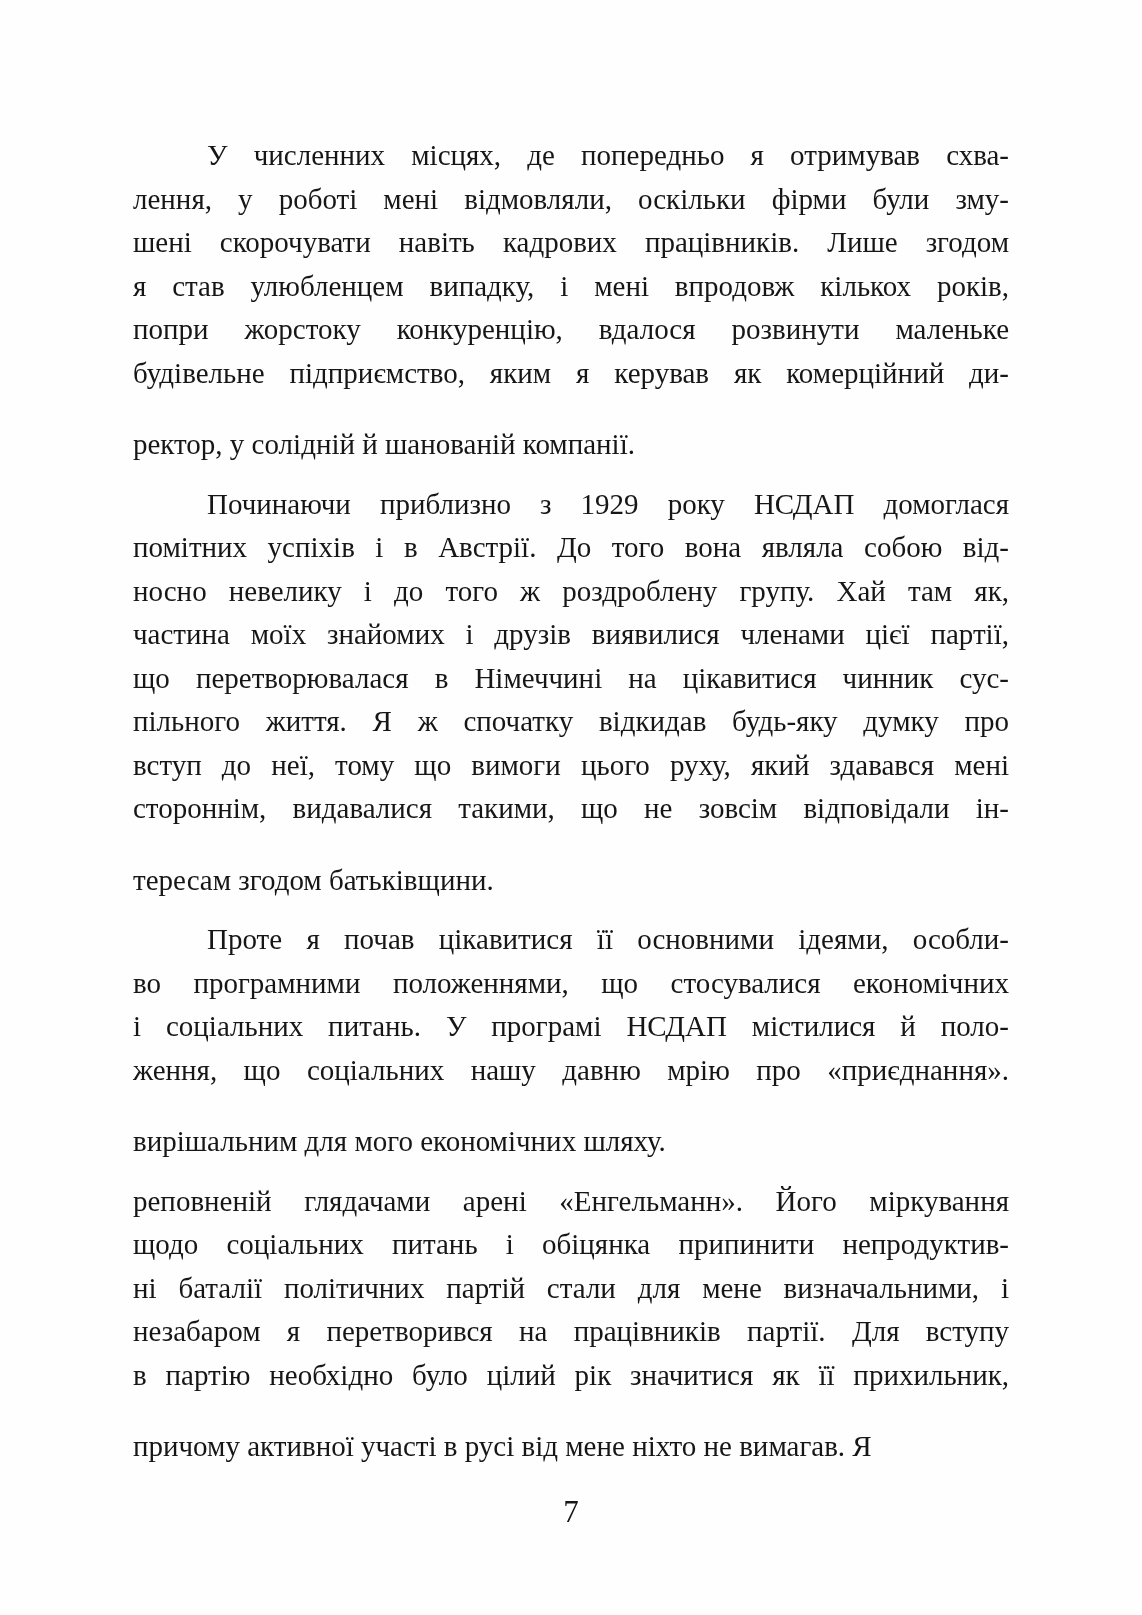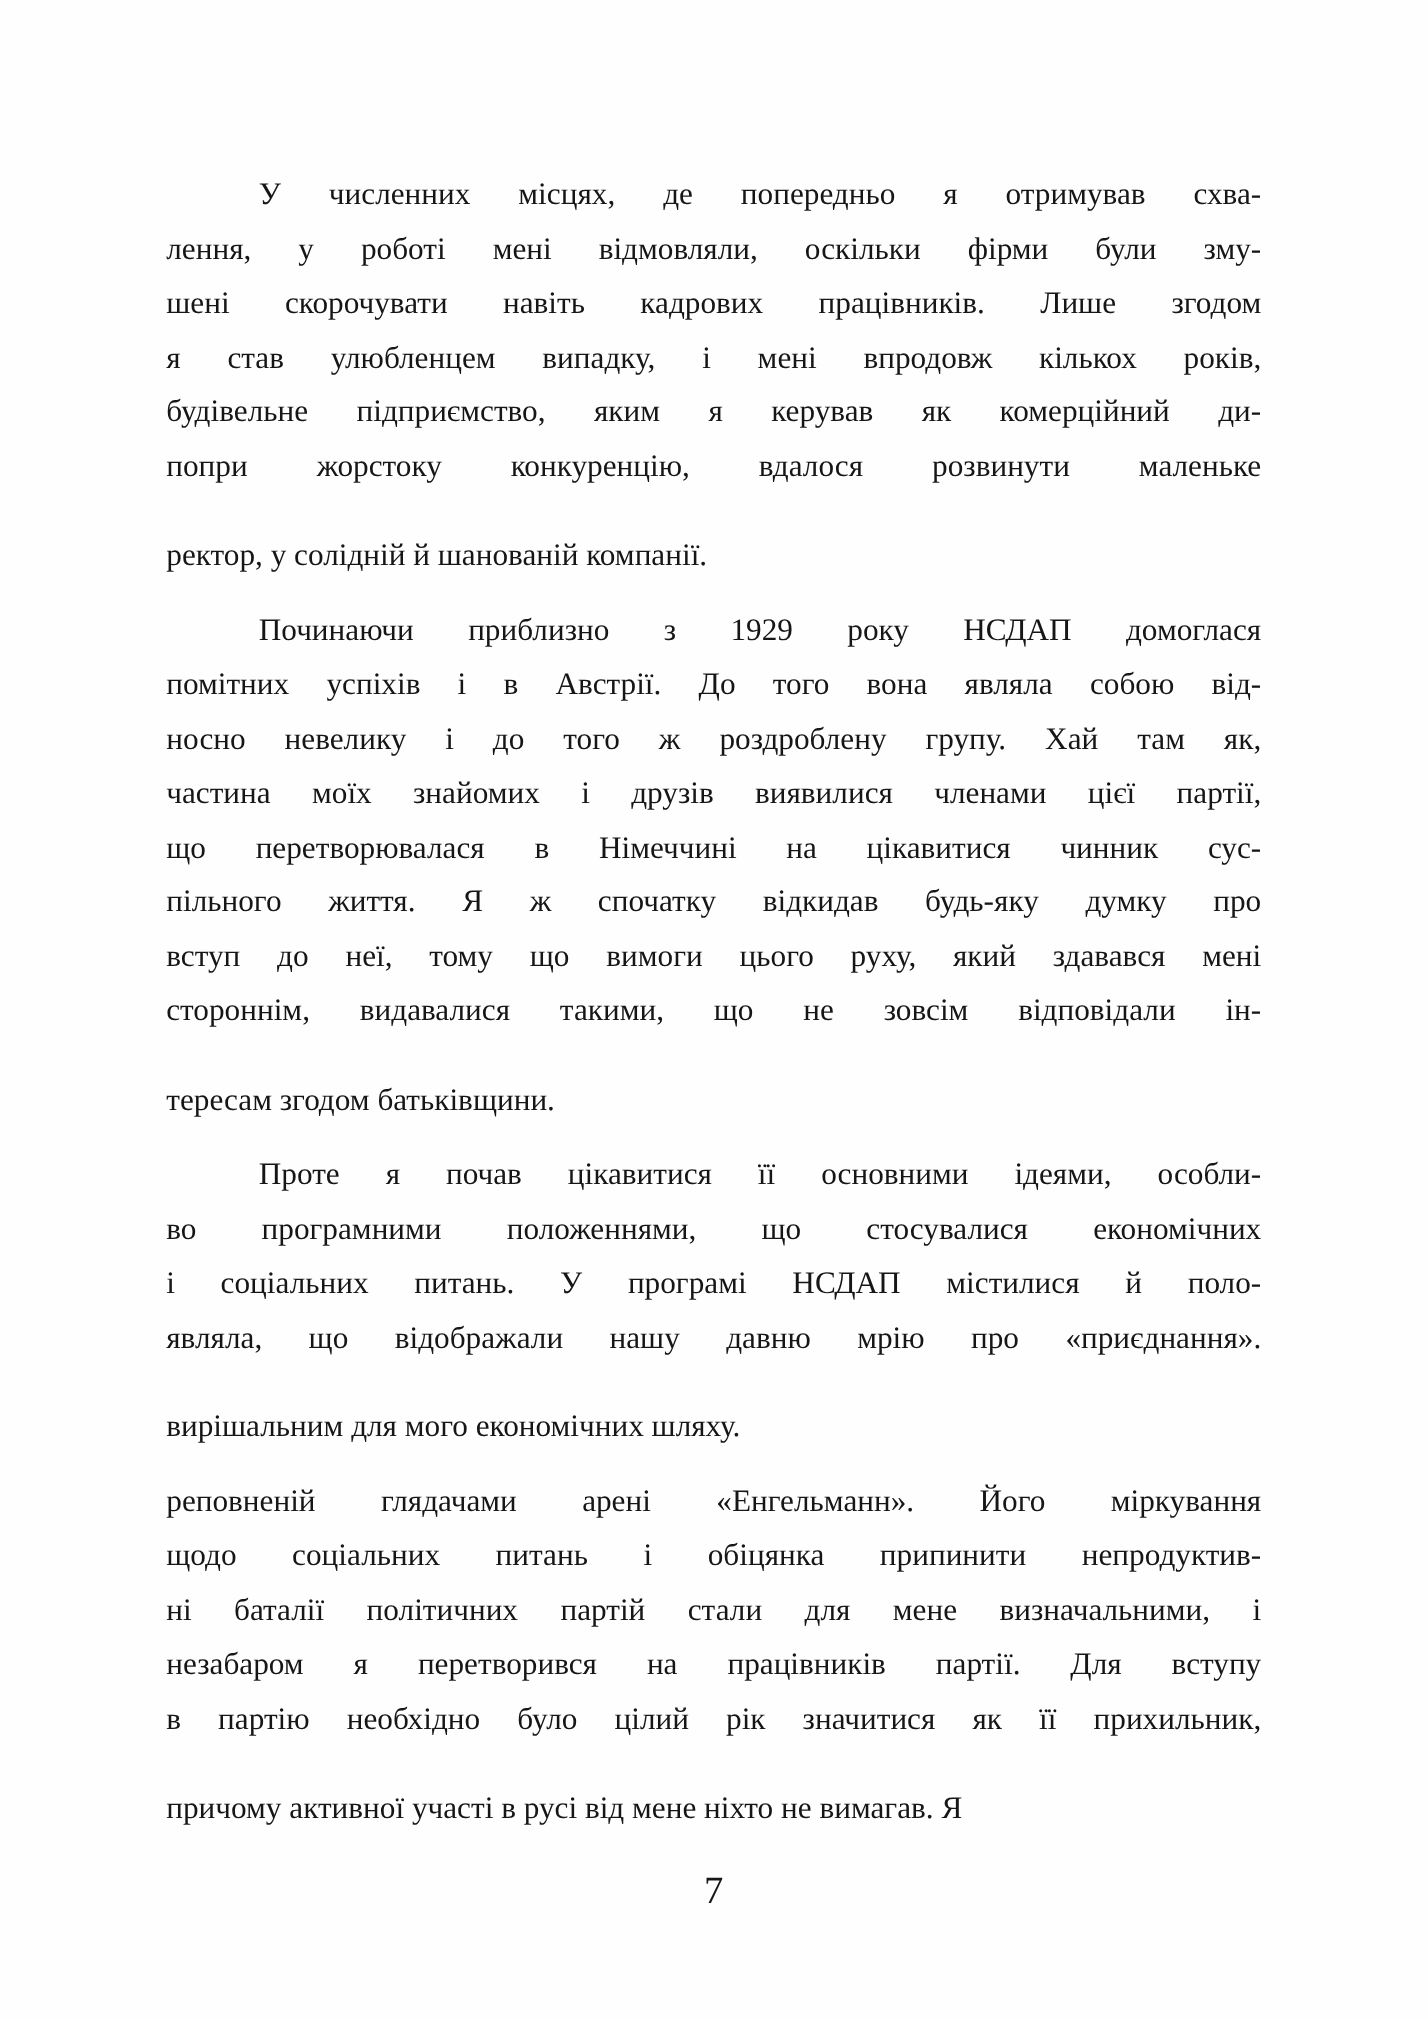--- a/index.html
+++ b/index.html
@@ -14,21 +14,21 @@
     background: #fefefe;
     overflow: hidden;
     font-family: "Liberation Serif", "DejaVu Serif", serif;
     color: #161616;
   }
   .text-block {
     position: absolute;
     left: 133px;
     top: 134px;
     width: 876px;
-    font-size: 25px;
+    font-size: 29px;
     line-height: 43.5px;
     text-align: justify;
   }
   .para {
     margin: 0 0 16px 0;
     padding: 0;
   }
   .line {
     text-align: justify;
     text-align-last: justify;
@@ -54,40 +54,40 @@
 </head>
 <body>
 
 <div class="page">
   <div class="text-block" id="text-block">
       <div class="para">
         <div class="line first">У численних місцях, де попередньо я отримував схва-</div>
         <div class="line">лення, у роботі мені відмовляли, оскільки фірми були зму-</div>
         <div class="line">шені скорочувати навіть кадрових працівників. Лише згодом</div>
         <div class="line">я став улюбленцем випадку, і мені впродовж кількох років,</div>
+        <div class="line">попри жорстоку конкуренцію, вдалося розвинути маленьке</div>
         <div class="line">будівельне підприємство, яким я керував як комерційний ди-</div>
-        <div class="line">попри жорстоку конкуренцію, вдалося розвинути маленьке</div>
         <div class="line last">ректор, у солідній й шанованій компанії.</div>
       </div>
       <div class="para">
         <div class="line first">Починаючи приблизно з 1929 року НСДАП домоглася</div>
         <div class="line">помітних успіхів і в Австрії. До того вона являла собою від-</div>
         <div class="line">носно невелику і до того ж роздроблену групу. Хай там як,</div>
         <div class="line">частина моїх знайомих і друзів виявилися членами цієї партії,</div>
         <div class="line">що перетворювалася в Німеччині на цікавитися чинник сус-</div>
         <div class="line">пільного життя. Я ж спочатку відкидав будь-яку думку про</div>
         <div class="line">вступ до неї, тому що вимоги цього руху, який здавався мені</div>
         <div class="line">стороннім, видавалися такими, що не зовсім відповідали ін-</div>
         <div class="line last">тересам згодом батьківщини.</div>
       </div>
       <div class="para">
         <div class="line first">Проте я почав цікавитися її основними ідеями, особли-</div>
         <div class="line">во програмними положеннями, що стосувалися економічних</div>
         <div class="line">і соціальних питань. У програмі НСДАП містилися й поло-</div>
-        <div class="line">являла, що відображали нашу давню мрію про «приєднання».</div>
+        <div class="line">ження, що соціальних нашу давню мрію про «приєднання».</div>
         <div class="line last">вирішальним для мого економічних шляху.</div>
       </div>
       <div class="para">
         <div class="line">реповненій глядачами арені «Енгельманн». Його міркування</div>
         <div class="line">щодо соціальних питань і обіцянка припинити непродуктив-</div>
         <div class="line">ні баталії політичних партій стали для мене визначальними, і</div>
         <div class="line">незабаром я перетворився на працівників партії. Для вступу</div>
         <div class="line">в партію необхідно було цілий рік значитися як її прихильник,</div>
         <div class="line last">причому активної участі в русі від мене ніхто не вимагав. Я</div>
       </div>

